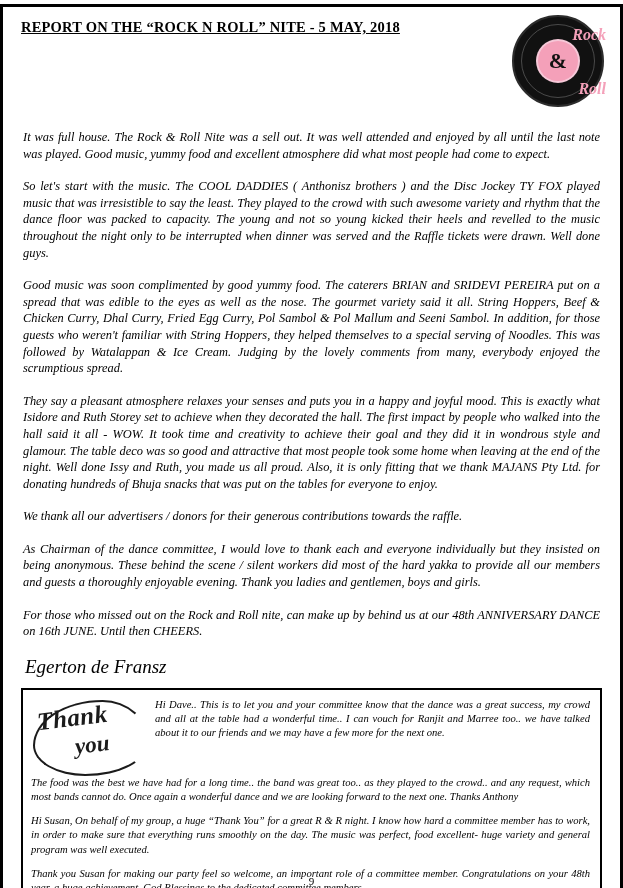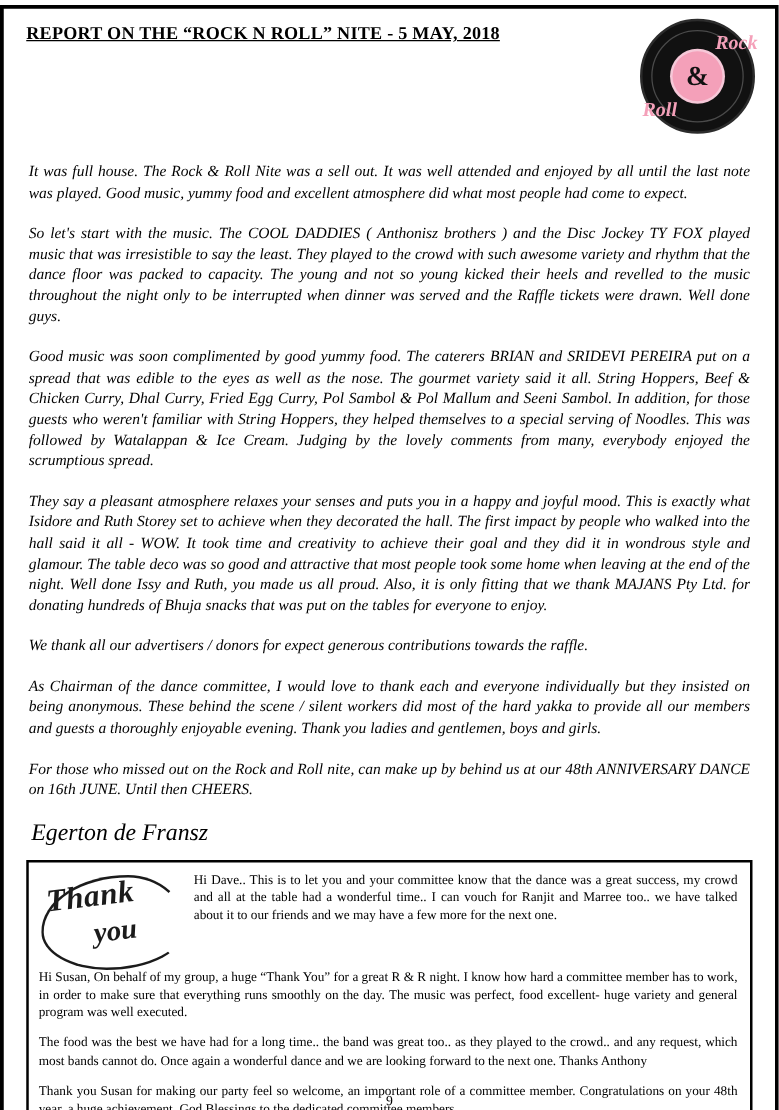--- a/index.html
+++ b/index.html
@@ -87,21 +87,21 @@
     font-style: italic;
     font-weight: bold;
     font-size: 16px;
     color: #f4a0b9;
   }
   .logo .word-roll {
     position: absolute;
     bottom: 7px;
     left: 0;
     width: 92px;
-    text-align: left;
+    text-align: right;
     font-family: "Liberation Serif", serif;
     font-style: italic;
     font-weight: bold;
     font-size: 16px;
     color: #f4a0b9;
   }
   
   .body-text {
     margin-top: 2px;
     padding: 0 6px 0 6px;
@@ -165,20 +165,21 @@
   .thankyou-art .swirl {
     position: absolute;
     left: 2px; top: 2px;
     width: 112px; height: 72px;
     border: 2px solid #1b1b1b;
     border-radius: 60% 40% 55% 45% / 60% 55% 45% 40%;
     border-right-color: transparent;
   }
   .thanks-para {
     font-family: "Liberation Serif", serif;
+    font-style: italic;
     font-size: 10.6px;
     line-height: 14.2px;
     text-align: justify;
     margin: 0 0 10px 0;
   }
   .thanks-para.indented {
     margin-left: 0;
   }
   .page-number {
     position: absolute;
@@ -204,36 +205,36 @@
       <div class="amp">&amp;</div>
       <div class="word-roll">Roll</div>
     </div>
   </div>
 
   <div class="body-text">
     <p class="para">It was full house. The Rock &amp; Roll Nite was a sell out. It was well attended and enjoyed by all until the last note was played. Good music, yummy food and excellent atmosphere did what most people had come to expect.</p>
     <p class="para">So let's start with the music. The COOL DADDIES ( Anthonisz brothers ) and the Disc Jockey TY FOX played music that was  irresistible to say the least. They played to the crowd with such awesome variety and rhythm  that the dance floor was packed to capacity. The young and not so young kicked their heels and revelled to the music throughout the night only to be interrupted when dinner was served and the Raffle tickets were drawn. Well done guys.</p>
     <p class="para">Good music was soon complimented by good yummy food. The caterers BRIAN and SRIDEVI PEREIRA put on a spread that was edible to the eyes as well as the nose.  The gourmet variety said it all. String Hoppers, Beef &amp; Chicken Curry, Dhal Curry, Fried Egg Curry, Pol Sambol &amp; Pol Mallum and Seeni Sambol. In addition, for those guests who weren't familiar with String Hoppers, they helped themselves to a special serving of Noodles. This was followed by Watalappan &amp; Ice Cream. Judging by the lovely comments from many, everybody enjoyed the scrumptious spread.</p>
     <p class="para"> They say a pleasant atmosphere relaxes your senses and puts you in a happy and joyful mood. This is exactly what Isidore and Ruth Storey set to achieve when they decorated the hall. The first impact by people who walked into the hall said it all - WOW. It took time and creativity to achieve their goal and they did it in wondrous style and glamour. The table deco was so good  and attractive that most people took some home when leaving at the end of the night. Well done Issy and Ruth, you made us all proud. Also, it is only fitting that we thank MAJANS Pty Ltd. for donating hundreds of Bhuja snacks that was put on the tables for everyone to enjoy.</p>
-    <p class="para">We thank all our advertisers / donors for expect generous contributions towards the raffle.</p>
+    <p class="para">We thank all our advertisers / donors for their generous contributions towards the raffle.</p>
     <p class="para">As Chairman of the dance committee, I would love to thank each and everyone individually but they insisted on being anonymous. These behind the scene / silent workers did most of the hard yakka to provide all our members and guests a thoroughly enjoyable evening. Thank you ladies and gentlemen, boys and girls.</p>
     <p class="para">For those who missed out on the Rock and Roll nite, can make up by behind us at our 48th ANNIVERSARY DANCE on 16th JUNE. Until then CHEERS.</p>
     <div class="signature">Egerton de Fransz</div>
   </div>
 
   <div class="thanks-box">
     <div class="thanks-top">
       <div class="thankyou-art">
         <div class="swirl"></div>
         <div class="t1">Thank</div>
         <div class="t2">you</div>
       </div>
       <p class="thanks-para">Hi Dave.. This is to let you and your committee know that the dance was a great success, my crowd and all at the table had a wonderful time.. I can vouch for Ranjit and Marree too.. we have talked about it to our friends and we may have a few more for the next one.</p>
     </div>
+    <p class="thanks-para indented">The food was the best we have had for a long time.. the band was great too.. as they played to the crowd.. and any request, which most bands cannot do.  Once again a wonderful dance and we are looking forward to the next one.  Thanks Anthony</p>
     <p class="thanks-para">Hi Susan, On behalf of my group, a huge “Thank You” for a great R &amp; R night. I know how hard a committee member has to work, in order to make sure that everything runs smoothly on the day. The music was perfect, food excellent- huge variety and general program was well executed.</p>
-    <p class="thanks-para indented">The food was the best we have had for a long time.. the band was great too.. as they played to the crowd.. and any request, which most bands cannot do.  Once again a wonderful dance and we are looking forward to the next one.  Thanks Anthony</p>
     <p class="thanks-para">Thank you Susan for making our party feel so welcome, an important role of a committee member.  Congratulations on your 48th year, a huge achievement.  God Blessings to the dedicated committee members.</p>
 
   </div>
 
   <div class="page-number">9</div>
 
 </div>
 
 </body></html>

